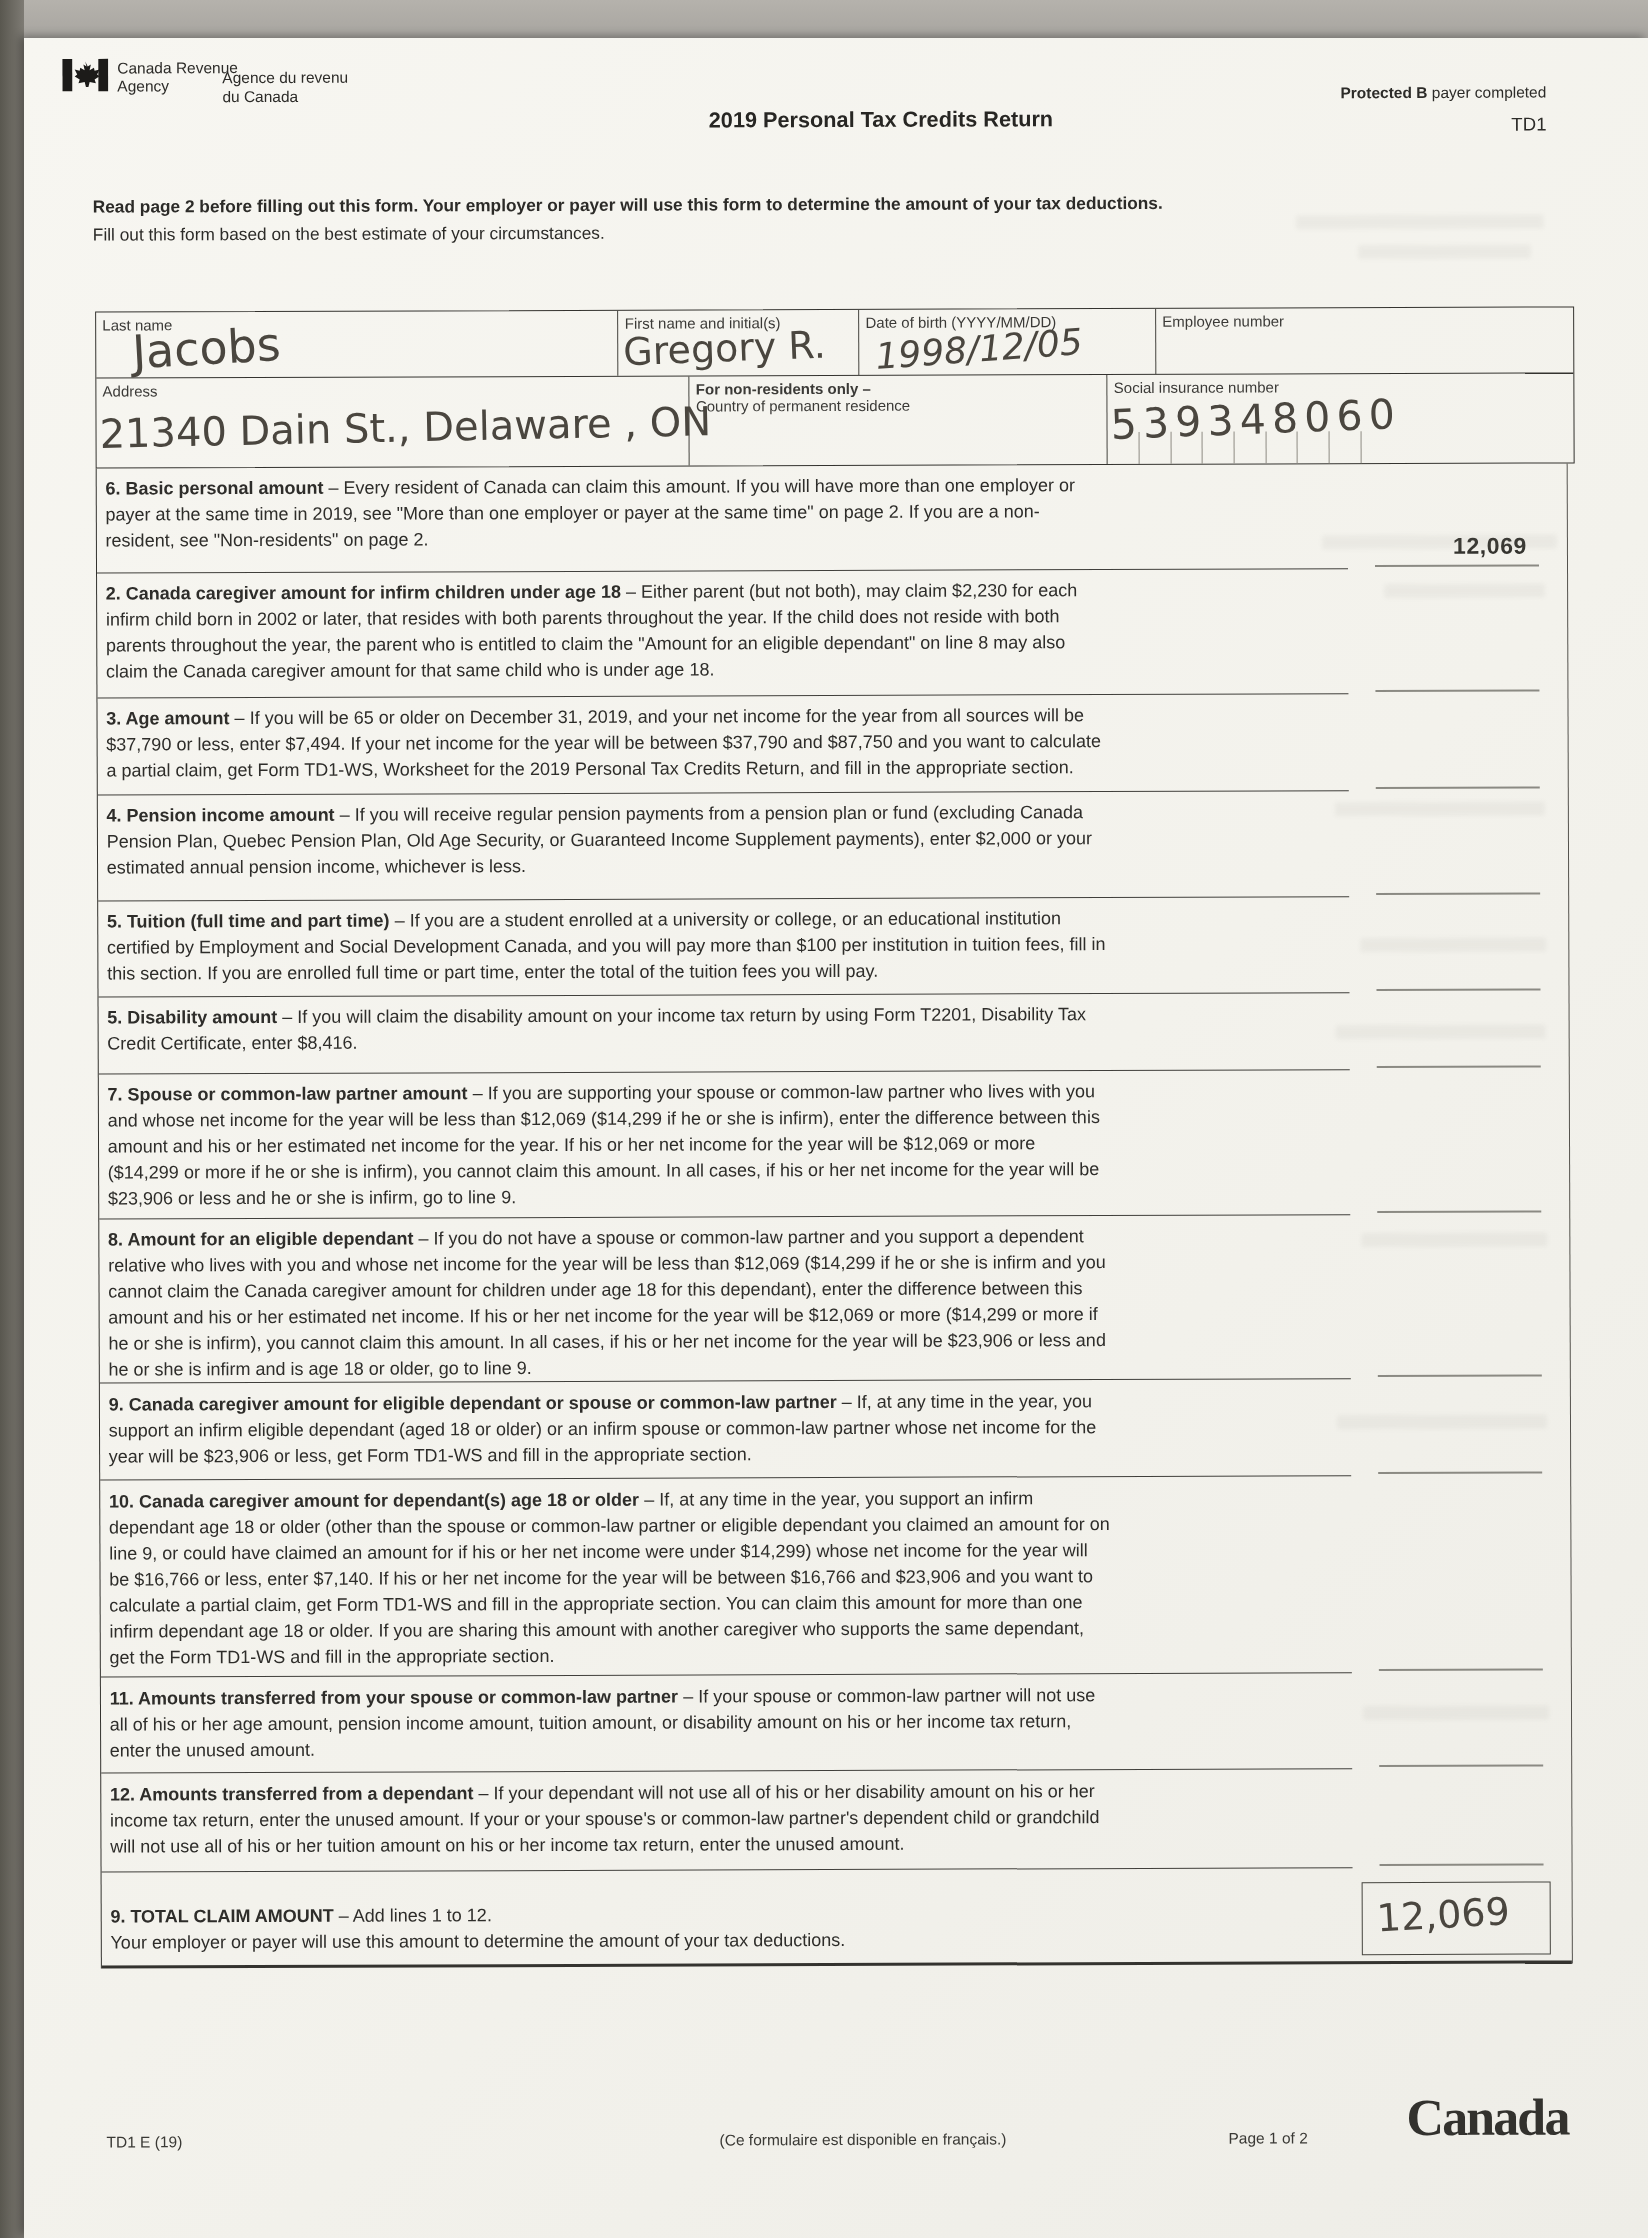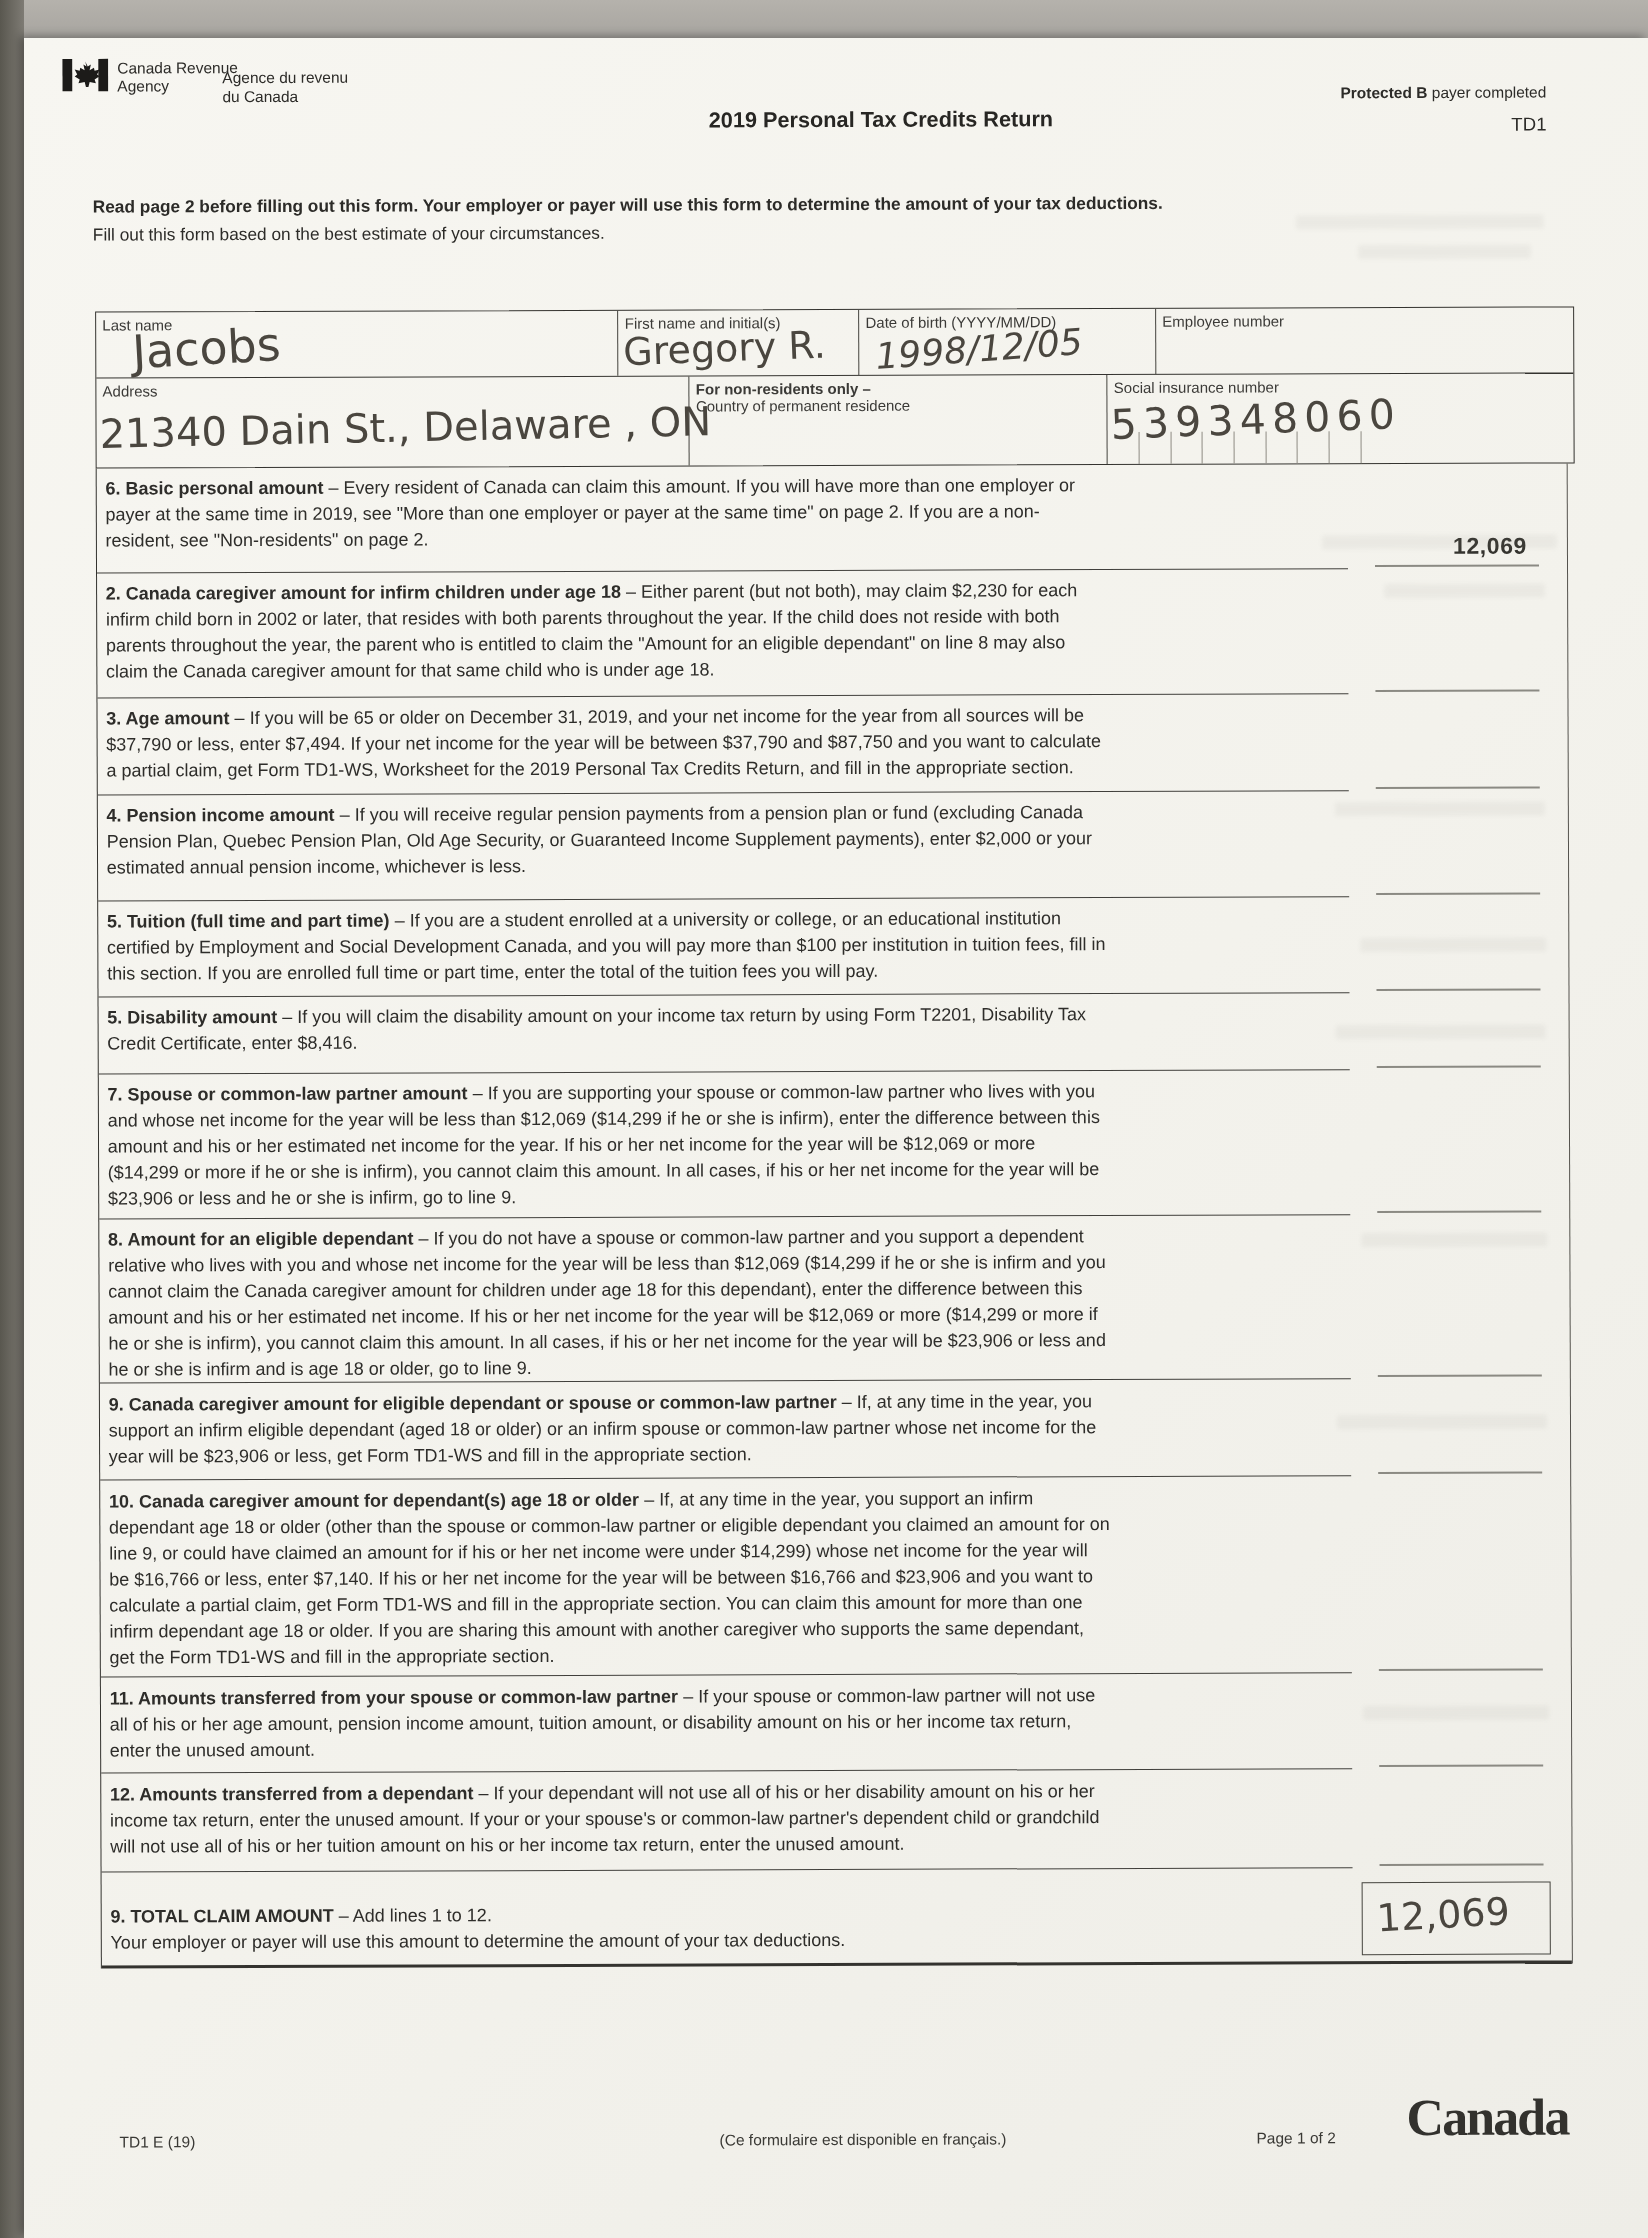--- a/index.html
+++ b/index.html
@@ -250,23 +250,23 @@
   <div class="ghost" style="left:1337px;top:209px;width:173px;"></div>
   <div class="ghost" style="left:1300px;top:499px;width:235px;"></div>
   <div class="ghost" style="left:1362px;top:548px;width:161px;"></div>
   <div class="ghost" style="left:1312px;top:766px;width:210px;"></div>
   <div class="ghost" style="left:1337px;top:902px;width:186px;"></div>
   <div class="ghost" style="left:1312px;top:989px;width:210px;"></div>
   <div class="ghost" style="left:1337px;top:1197px;width:186px;"></div>
   <div class="ghost" style="left:1312px;top:1379px;width:210px;"></div>
   <div class="ghost" style="left:1337px;top:1670px;width:186px;"></div>
 
-  <div class="abs foot" style="left:92px;top:2093px;">TD1 E (19)</div>
+  <div class="abs foot" style="left:79px;top:2093px;">TD1 E (19)</div>
   <div class="abs foot" style="left:557px;top:2093px;width:557px;text-align:center;">(Ce formulaire est disponible en français.)</div>
-  <div class="abs foot" style="left:1201px;top:2093px;margin-left:28px;">Page 1 of 2</div>
+  <div class="abs foot" style="left:1201px;top:2093px;">Page 1 of 2</div>
   <div class="abs wordmark" style="left:1379px;top:2052px;">
     <span>Canada</span>
     
   </div>
 
 </div>
 </div>
 
 
 </body></html>

